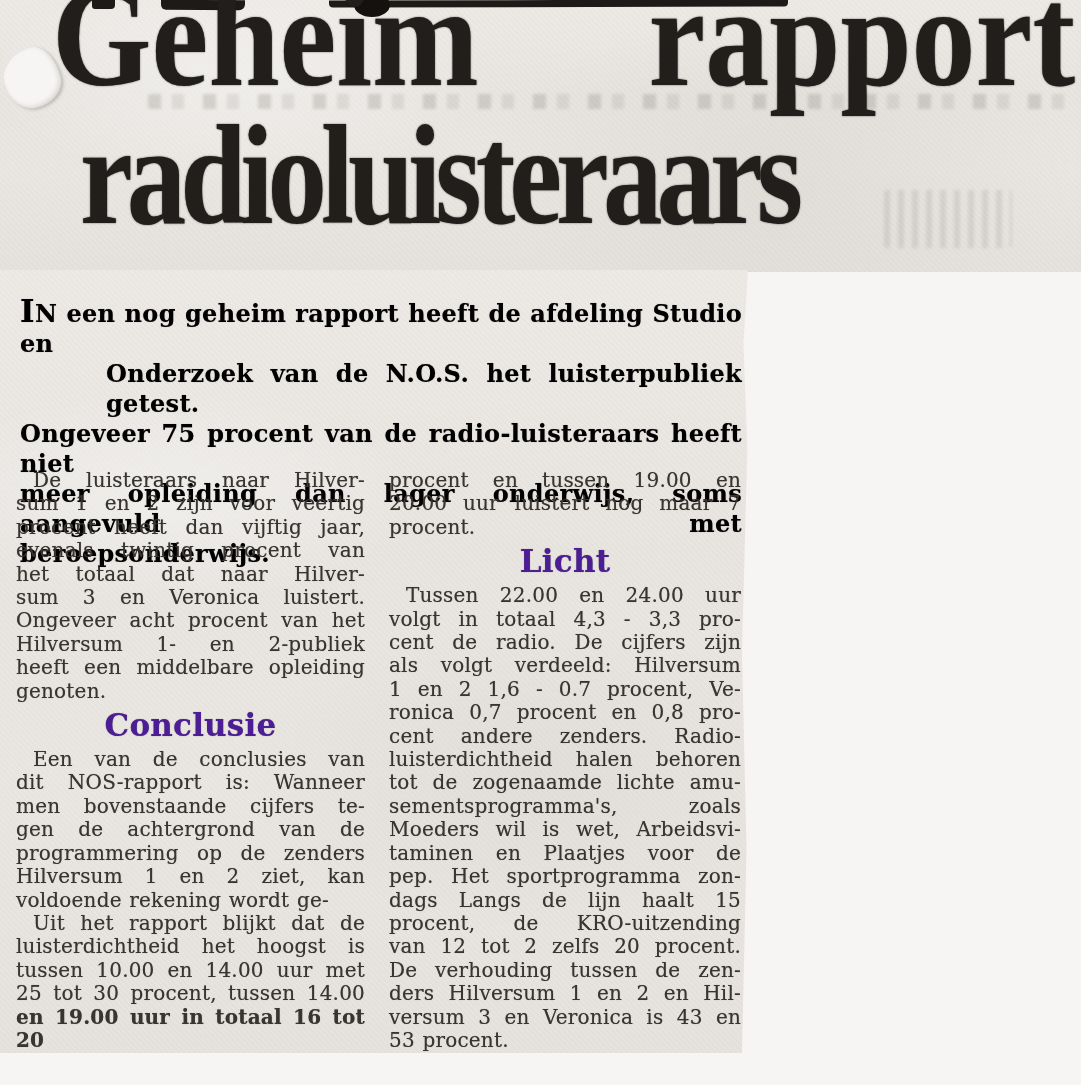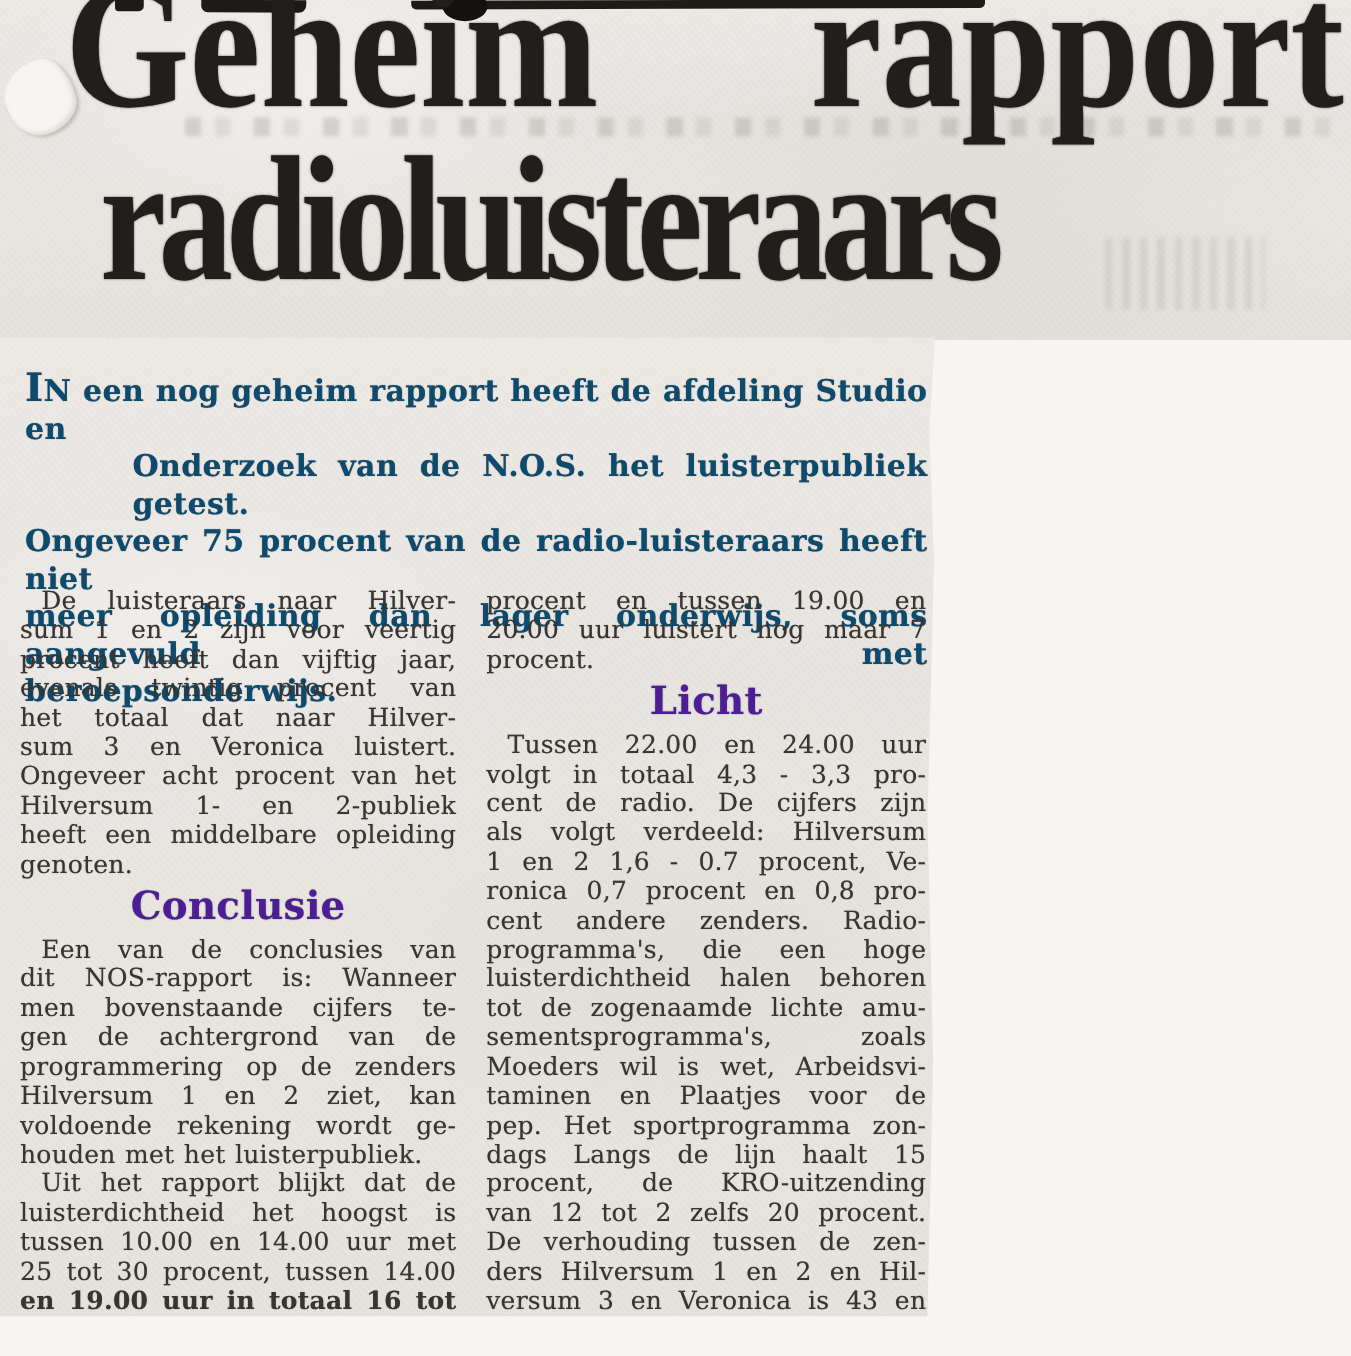--- a/index.html
+++ b/index.html
@@ -72,21 +72,21 @@
   .hl2{
     left:80px;top:104px;
     font-size:119px;letter-spacing:-6px;
     transform:scaleY(1.2);transform-origin:0 0;
   }
 
   
   .lede{
     position:absolute;left:20px;top:296px;width:722px;
     font-size:24px;line-height:30px;font-weight:700;
-    color:#0c4a6e;letter-spacing:.3px;
+    color:#000000;letter-spacing:.3px;
     text-shadow:0 0 .8px rgba(40,37,34,.6);
   }
   .lede-line{text-align:justify;text-align-last:justify;}
   .lede .lede-line:nth-child(2){padding-left:86px;}
   .lede .lede-line:last-child{text-align-last:left;}
   .lede .lede-line:first-child::first-letter{font-size:1.3em;}
 
   
   .col{
     position:absolute;top:469px;
@@ -151,21 +151,20 @@
       </div>
     <h2 class="subhead">Conclusie</h2>
     <div class="para p-indent">
         <div class="tline">Een van de conclusies van</div>
         <div class="tline">dit NOS-rapport is: Wanneer</div>
         <div class="tline">men bovenstaande cijfers te-</div>
         <div class="tline">gen de achtergrond van de</div>
         <div class="tline">programmering op de zenders</div>
         <div class="tline">Hilversum 1 en 2 ziet, kan</div>
         <div class="tline">voldoende rekening wordt ge-</div>
-        <div class="tline">houden met het luisterpubliek.</div>
       </div>
     <div class="para p-indent p-cont">
         <div class="tline">Uit het rapport blijkt dat de</div>
         <div class="tline">luisterdichtheid het hoogst is</div>
         <div class="tline">tussen 10.00 en 14.00 uur met</div>
         <div class="tline">25 tot 30 procent, tussen 14.00</div>
         <div class="tline">en 19.00 uur in totaal 16 tot 20</div>
       </div>
   </div>
 
@@ -177,21 +176,20 @@
       </div>
     <h2 class="subhead">Licht</h2>
     <div class="para p-indent">
         <div class="tline">Tussen 22.00 en 24.00 uur</div>
         <div class="tline">volgt in totaal 4,3 - 3,3 pro-</div>
         <div class="tline">cent de radio. De cijfers zijn</div>
         <div class="tline">als volgt verdeeld: Hilversum</div>
         <div class="tline">1 en 2 1,6 - 0.7 procent, Ve-</div>
         <div class="tline">ronica 0,7 procent en 0,8 pro-</div>
         <div class="tline">cent andere zenders. Radio-</div>
-        <div class="tline">programma's, die een hoge</div>
         <div class="tline">luisterdichtheid halen behoren</div>
         <div class="tline">tot de zogenaamde lichte amu-</div>
         <div class="tline">sementsprogramma's, zoals</div>
         <div class="tline">Moeders wil is wet, Arbeidsvi-</div>
         <div class="tline">taminen en Plaatjes voor de</div>
         <div class="tline">pep. Het sportprogramma zon-</div>
         <div class="tline">dags Langs de lijn haalt 15</div>
         <div class="tline">procent, de KRO-uitzending</div>
         <div class="tline">van 12 tot 2 zelfs 20 procent.</div>
         <div class="tline">De verhouding tussen de zen-</div>

